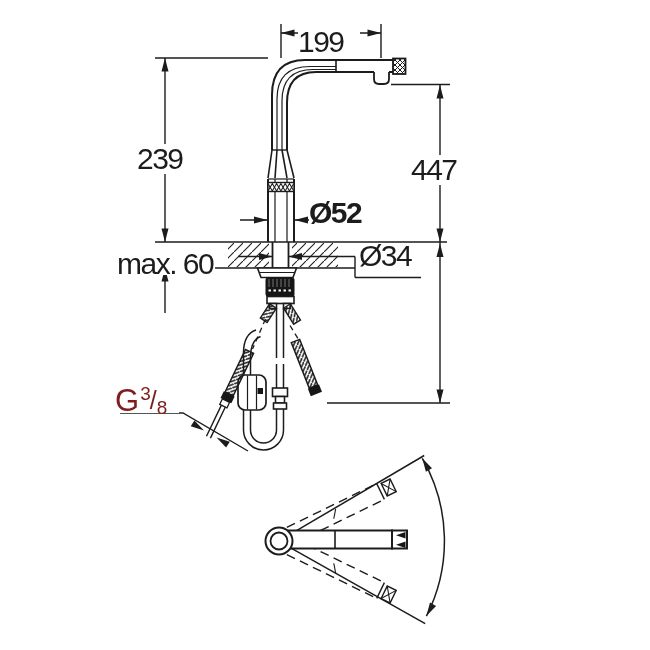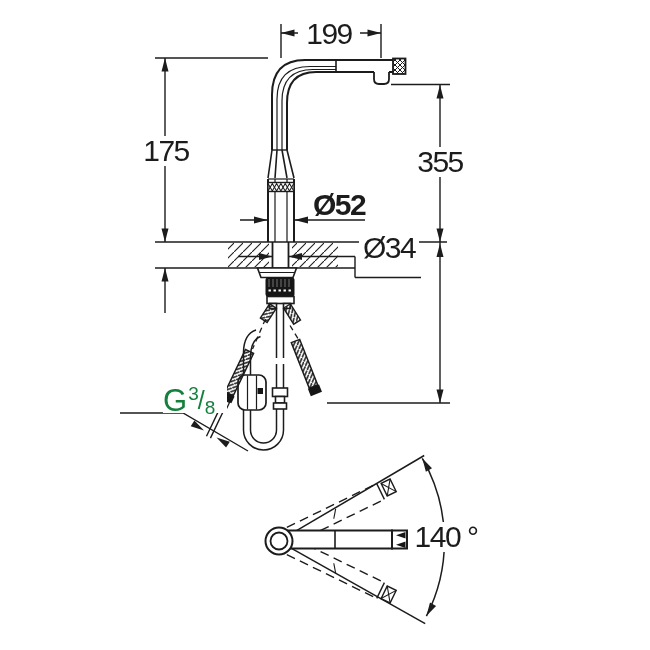--- a/index.html
+++ b/index.html
@@ -1,22 +1,22 @@
 <!DOCTYPE html>
 <html><head>
 <meta charset="utf-8">
 <style>
   html,body{margin:0;padding:0;background:#fff;}
   #canvas{position:relative;width:650px;height:650px;background:#fff;overflow:hidden;
           font-family:"Liberation Sans", sans-serif;}
   #lineart{position:absolute;left:0;top:0;width:650px;height:650px;}
   .dim-label{position:absolute;color:#1c1c1c;font-size:30px;letter-spacing:-1.5px;
-             text-align:center;background:#fff;white-space:nowrap;line-height:1;}
-  .thread-label{position:absolute;color:#15803d;background:#fff;white-space:nowrap;
-                text-align:left;line-height:1;margin-left:48px;}
+             background:#fff;white-space:nowrap;line-height:1;margin-top:8px;}
+  .thread-label{position:absolute;color:#7f1d1d;background:#fff;white-space:nowrap;
+                text-align:left;line-height:1;}
   .thread-label .g{font-size:31px;letter-spacing:0;}
   .thread-label .sup{font-size:19px;position:relative;top:-11px;left:1px;}
   .thread-label .slash{font-size:25px;position:relative;top:-2px;left:0px;}
   .thread-label .sub{font-size:19px;position:relative;top:3px;left:0px;}
 </style>
 </head>
 <body>
 
 <div id="canvas">
 
@@ -191,29 +191,29 @@
     <path transform="translate(288.5,256.5) rotate(180)" d="M0,0 L-13.5,3.5 L-13.5,-3.5 Z"></path>
     <path transform="translate(204,430.5) rotate(32)" d="M0,0 L-13.5,3.5 L-13.5,-3.5 Z"></path>
     <path transform="translate(216.5,437.5) rotate(212)" d="M0,0 L-13.5,3.5 L-13.5,-3.5 Z"></path>
     <path transform="translate(422.3,458.3) rotate(240.6)" d="M0,0 L-13.5,3.5 L-13.5,-3.5 Z"></path>
     <path transform="translate(426.4,616.1) rotate(119.4)" d="M0,0 L-13.5,3.5 L-13.5,-3.5 Z"></path>
   </g>
 </svg>
 
   <div class="dim-label" style="left:298px;top:19px;width:62px;height:29px;line-height:29px;">199</div>
 
-  <div class="dim-label" style="left:137px;top:136px;width:58px;height:30px;line-height:30px;">175</div>
-
-  <div class="dim-label" style="left:411px;top:147px;width:58px;height:30px;line-height:30px;">355</div>
+  <div class="dim-label" style="left:137px;top:136px;width:58px;height:30px;line-height:30px;">239</div>
+
+  <div class="dim-label" style="left:411px;top:147px;width:58px;height:30px;line-height:30px;">447</div>
 
   <div class="dim-label" style="left:309px;top:192px;width:60px;height:26px;line-height:26px;font-weight:bold;">Ø52</div>
 
+  <div class="dim-label" style="left:117px;top:245px;width:98px;height:22px;line-height:22px;">max. 60</div>
 
   <div class="dim-label" style="left:359px;top:235px;width:60px;height:25px;line-height:25px;">Ø34</div>
 
 
   <div class="thread-label" style="left:115px;top:385px;width:64px;height:28px;">
     <span class="g">G</span><span class="sup">3</span><span class="slash">/</span><span class="sub">8</span>
   </div>
 
-  <div class="dim-label" style="left:412px;top:522px;width:68px;height:30px;line-height:30px;">140 °</div>
 
 </div>
 
 </body></html>

